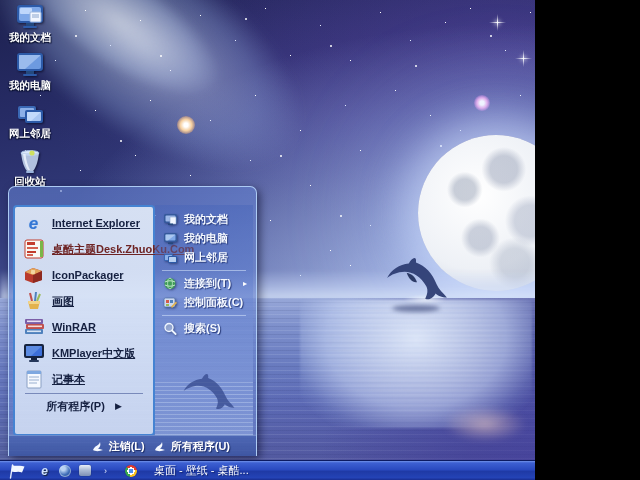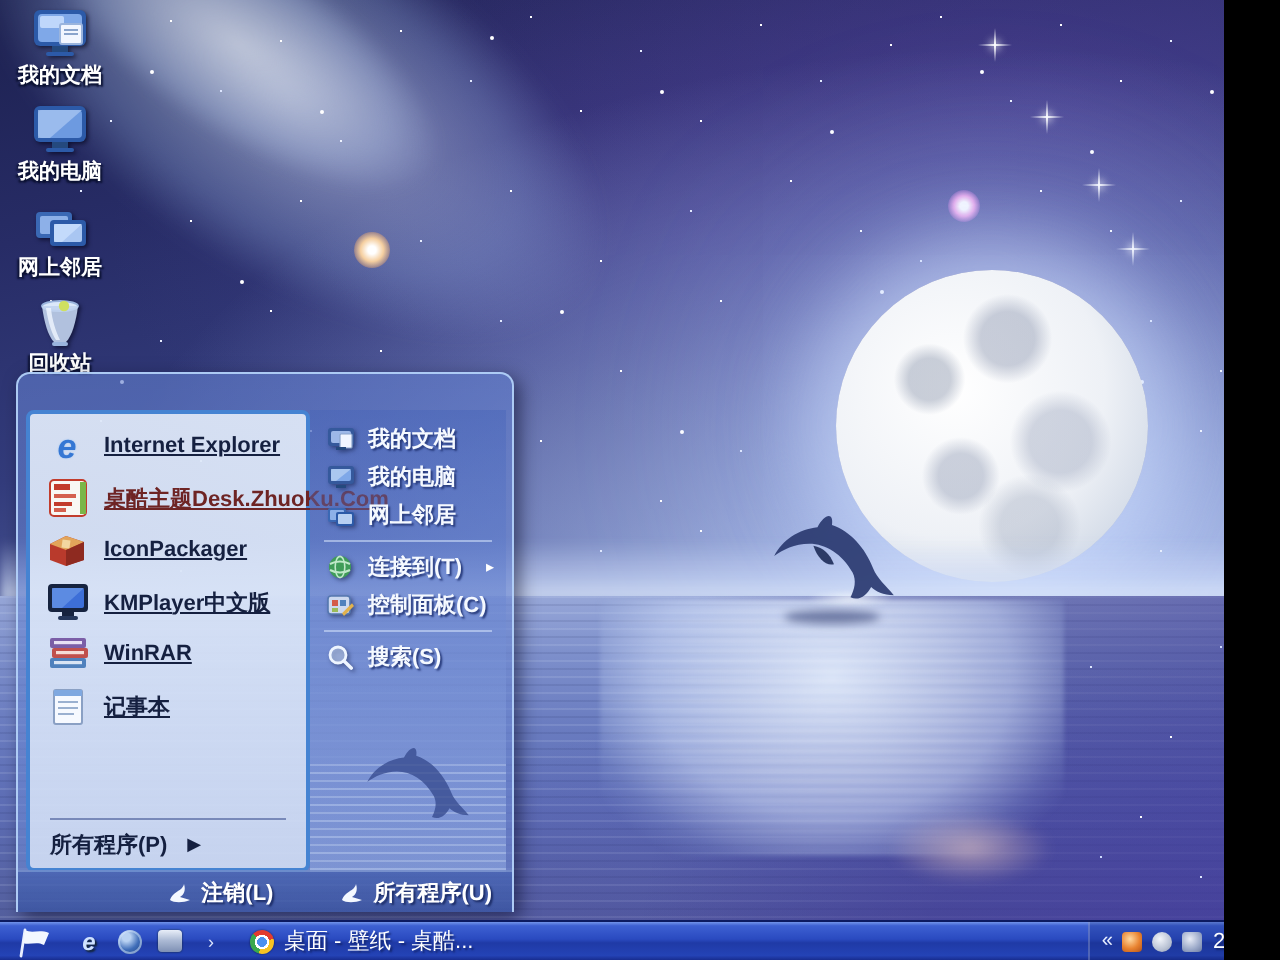--- a/index.html
+++ b/index.html
@@ -1,16 +1,16 @@
 <!DOCTYPE html>
 <html><head>
 <meta charset="utf-8">
 <style>
   html,body{margin:0;padding:0;background:#000;}
-  .screen{position:relative;width:612px;height:480px;overflow:hidden;
+  .screen{position:relative;width:535px;height:480px;overflow:hidden;
     font-family:"Liberation Sans","DejaVu Sans",sans-serif;-webkit-font-smoothing:antialiased;}
   .abs{position:absolute;}
 
   
   .sky{left:0;top:0;width:640px;height:302px;
     background:
       radial-gradient(ellipse at 78% 100%, rgba(200,215,250,.85), rgba(150,170,225,.35) 45%, transparent 65%),
       radial-gradient(ellipse at 82% 18%, rgba(120,85,200,.32), transparent 55%),
       radial-gradient(ellipse at 55% 40%, rgba(95,75,170,.25), transparent 60%),
       linear-gradient(168deg,#1d2150 0%,#272c66 28%,#333c7c 55%,#4a5798 75%,#7486c2 95%,#93a3d6 100%);}
@@ -103,52 +103,52 @@
   .menu-header .uname{position:absolute;left:7px;top:2px;font-size:11px;font-weight:bold;font-style:italic;
     color:#fff;text-shadow:1px 1px 2px #20306e;}
   .menu-left{position:absolute;left:4px;top:18px;width:142px;height:231px;box-sizing:border-box;
     background:linear-gradient(180deg, rgba(235,243,253,.86), rgba(222,233,250,.8));
     border:2px solid #4583d2;border-radius:4px;display:flex;flex-direction:column;padding-top:3px;}
   .ml-item{display:flex;align-items:center;gap:7px;height:26px;padding-left:7px;cursor:default;}
   .ml-item .ic{width:23px;height:22px;display:flex;align-items:center;justify-content:center;flex:none;}
   .ml-item .lbl{font-size:11px;font-weight:bold;color:#152040;white-space:nowrap;text-decoration:underline;}
   .ml-item .lbl.red{color:#6e2424;}
   .ml-spacer{flex:1;}
-  .all-programs{height:24px;display:flex;align-items:center;gap:10px;
-    border-top:1px solid rgba(55,75,140,.55);margin:0 10px 0 10px;cursor:default;}
+  .all-programs{height:24px;display:flex;align-items:center;justify-content:center;gap:10px;
+    border-top:1px solid rgba(55,75,140,.55);margin:0 10px 16px 10px;cursor:default;}
   .all-programs .lbl{font-size:11px;font-weight:bold;color:#152040;}
   .all-programs .arr{font-size:9px;color:#152040;}
   .menu-right{position:absolute;left:146px;top:18px;right:3px;height:231px;box-sizing:border-box;
     background:linear-gradient(180deg, rgba(70,100,185,.45) 0%, rgba(95,125,205,.38) 35%, rgba(140,165,225,.42) 70%, rgba(150,175,230,.5) 100%);
     display:flex;flex-direction:column;padding-top:5px;overflow:hidden;}
   .mr-item{display:flex;align-items:center;gap:6px;height:19px;padding-left:7px;cursor:default;position:relative;z-index:2;}
   .mr-item .ic{width:16px;height:14px;display:flex;align-items:center;justify-content:center;flex:none;
     filter:drop-shadow(1px 1px 1px rgba(10,20,60,.5));}
   .mr-item .lbl{font-size:11px;font-weight:bold;color:#f5f9ff;text-shadow:1px 1px 1px #26397a;white-space:nowrap;}
   .mr-item .sub-arr{margin-left:auto;margin-right:6px;font-size:8px;color:#fff;}
   .mr-sep{height:1px;background:rgba(215,230,252,.55);margin:3px 7px;position:relative;z-index:2;}
   .panel-dolphin{position:absolute;left:26px;bottom:24px;width:56px;height:42px;opacity:.88;z-index:1;}
   .panel-water{position:absolute;left:0;right:0;bottom:0;height:54px;opacity:.55;z-index:0;
     background:repeating-linear-gradient(180deg, rgba(225,238,255,.5) 0 1px, transparent 1px 4px);}
   .menu-footer{position:absolute;left:0;bottom:0;width:100%;height:21px;box-sizing:border-box;
     background:linear-gradient(180deg, rgba(58,88,170,.55), rgba(40,66,145,.6));
     border-top:1px solid rgba(175,200,245,.45);
-    display:flex;align-items:center;justify-content:flex-end;gap:32px;padding-right:10px;}
+    display:flex;align-items:center;justify-content:flex-end;gap:8px;padding-right:26px;}
   .foot-btn{display:flex;align-items:center;gap:5px;cursor:default;}
   .foot-btn .lbl{font-size:11px;font-weight:bold;color:#fff;text-shadow:1px 1px 1px #1c2c66;}
 
   
   .taskbar{left:0;top:460px;width:640px;height:20px;
     background:linear-gradient(180deg,#7294ea 0%,#3d60d2 10%,#2a4ac0 45%,#1f3aa6 55%,#2443b6 88%,#182d90 100%);
     border-top:1px solid #0c1a60;box-sizing:border-box;display:flex;align-items:center;}
   .start-btn{width:34px;height:100%;display:flex;align-items:center;justify-content:center;cursor:default;}
   .ql{display:flex;align-items:center;gap:7px;margin-left:4px;}
   .ql .qi{width:13px;height:13px;display:flex;align-items:center;justify-content:center;cursor:default;}
   .ql-chevron{color:#dfe8ff;font-size:9px;margin-left:6px;cursor:default;}
-  .task-btn{display:flex;align-items:center;gap:5px;margin-left:12px;padding:0 6px;height:16px;cursor:default;}
+  .task-btn{display:flex;align-items:center;gap:17px;margin-left:12px;padding:0 6px;height:16px;cursor:default;}
   .task-btn .lbl{font-size:11px;color:#fff;text-shadow:1px 1px 1px #12246e;white-space:nowrap;}
   .tray{margin-left:auto;display:flex;align-items:center;gap:5px;padding:0 6px;height:100%;
     border-left:1px solid rgba(255,255,255,.22);background:rgba(20,40,120,.25);}
   .tray-chevron{color:#e8efff;font-size:10px;cursor:default;}
   .tray-ic{width:10px;height:10px;border-radius:2px;cursor:default;}
   .tray-1{background:radial-gradient(circle at 40% 35%,#ffd9a0,#e98330 55%,#b2531a);}
   .tray-2{background:radial-gradient(circle at 40% 35%,#f2f5fa,#b9c2d4 60%,#8b95ab);border-radius:50%;}
   .tray-3{background:radial-gradient(circle at 40% 35%,#e8ecf6,#9aa8c8 60%,#6b7aa0);}
   .clock{font-size:11px;color:#fff;text-shadow:1px 1px 1px #12246e;cursor:default;}
 
@@ -279,45 +279,57 @@
             <path d="M2,7 L10,3 L19,6 L19,15 L10,18 L2,15 Z" fill="#b93a2c"></path>
             <path d="M2,7 L10,3 L19,6 L10,10 Z" fill="#e2a45a"></path>
             <path d="M10,10 L19,6 L19,15 L10,18 Z" fill="#8e2a20"></path>
             <rect x="8" y="5" width="4" height="4" fill="#f2d6a0" transform="rotate(8 10 7)"></rect>
           </svg>
         </span>
         <span class="lbl">IconPackager</span>
       </div>
       <div class="ml-item">
         <span class="ic">
-          <svg width="22" height="20" viewBox="0 0 22 20">
-            <rect x="1" y="1" width="20" height="14" rx="2" fill="#16233f"></rect>
-            <rect x="3" y="3" width="16" height="10" rx="1" fill="#3d6fd8"></rect>
-            <path d="M3,3 L19,3 L8,13 L3,13 Z" fill="#6d9ae8" opacity="0.65"></path>
-            <rect x="8" y="15" width="6" height="2" fill="#16233f"></rect>
-            <rect x="6" y="17" width="10" height="2" rx="1" fill="#24365a"></rect>
-          </svg>
-        </span>
-        <span class="lbl">KMPlayer中文版</span>
+          <svg width="20" height="20" viewBox="0 0 20 20">
+            <line x1="6" y1="2" x2="8" y2="10" stroke="#c0504d" stroke-width="2"></line>
+            <line x1="12" y1="1" x2="11" y2="10" stroke="#4f81bd" stroke-width="2"></line>
+            <line x1="16" y1="3" x2="13" y2="10" stroke="#9bbb59" stroke-width="2"></line>
+            <path d="M4,10 L16,10 L14,18 L6,18 Z" fill="#e2b24e"></path>
+            <path d="M4,10 L16,10 L15.4,13 L4.6,13 Z" fill="#f2d488"></path>
+          </svg>
+        </span>
+        <span class="lbl">画图</span>
       </div>
       <div class="ml-item">
         <span class="ic">
           <svg width="22" height="20" viewBox="0 0 22 20">
             <rect x="2" y="2" width="18" height="5" rx="1" fill="#7b5ea7"></rect>
             <rect x="3" y="7" width="18" height="5" rx="1" fill="#c0504d"></rect>
             <rect x="2" y="12" width="18" height="5" rx="1" fill="#4f81bd"></rect>
             <rect x="4" y="3.5" width="14" height="1.6" fill="#e8e0f4"></rect>
             <rect x="5" y="8.5" width="14" height="1.6" fill="#f4dcd8"></rect>
             <rect x="4" y="13.5" width="14" height="1.6" fill="#d8e4f4"></rect>
           </svg>
         </span>
         <span class="lbl">WinRAR</span>
       </div>
       <div class="ml-item">
         <span class="ic">
+          <svg width="22" height="20" viewBox="0 0 22 20">
+            <rect x="1" y="1" width="20" height="14" rx="2" fill="#16233f"></rect>
+            <rect x="3" y="3" width="16" height="10" rx="1" fill="#3d6fd8"></rect>
+            <path d="M3,3 L19,3 L8,13 L3,13 Z" fill="#6d9ae8" opacity="0.65"></path>
+            <rect x="8" y="15" width="6" height="2" fill="#16233f"></rect>
+            <rect x="6" y="17" width="10" height="2" rx="1" fill="#24365a"></rect>
+          </svg>
+        </span>
+        <span class="lbl">KMPlayer中文版</span>
+      </div>
+      <div class="ml-item">
+        <span class="ic">
           <svg width="18" height="20" viewBox="0 0 18 20">
             <rect x="2" y="2" width="14" height="17" rx="1" fill="#f6f9ff" stroke="#8aa0c4"></rect>
             <rect x="2" y="2" width="14" height="3" fill="#7fa8e0"></rect>
             <line x1="4" y1="8" x2="14" y2="8" stroke="#9ab0d0"></line>
             <line x1="4" y1="11" x2="14" y2="11" stroke="#9ab0d0"></line>
             <line x1="4" y1="14" x2="12" y2="14" stroke="#9ab0d0"></line>
           </svg>
         </span>
         <span class="lbl">记事本</span>
       </div>

